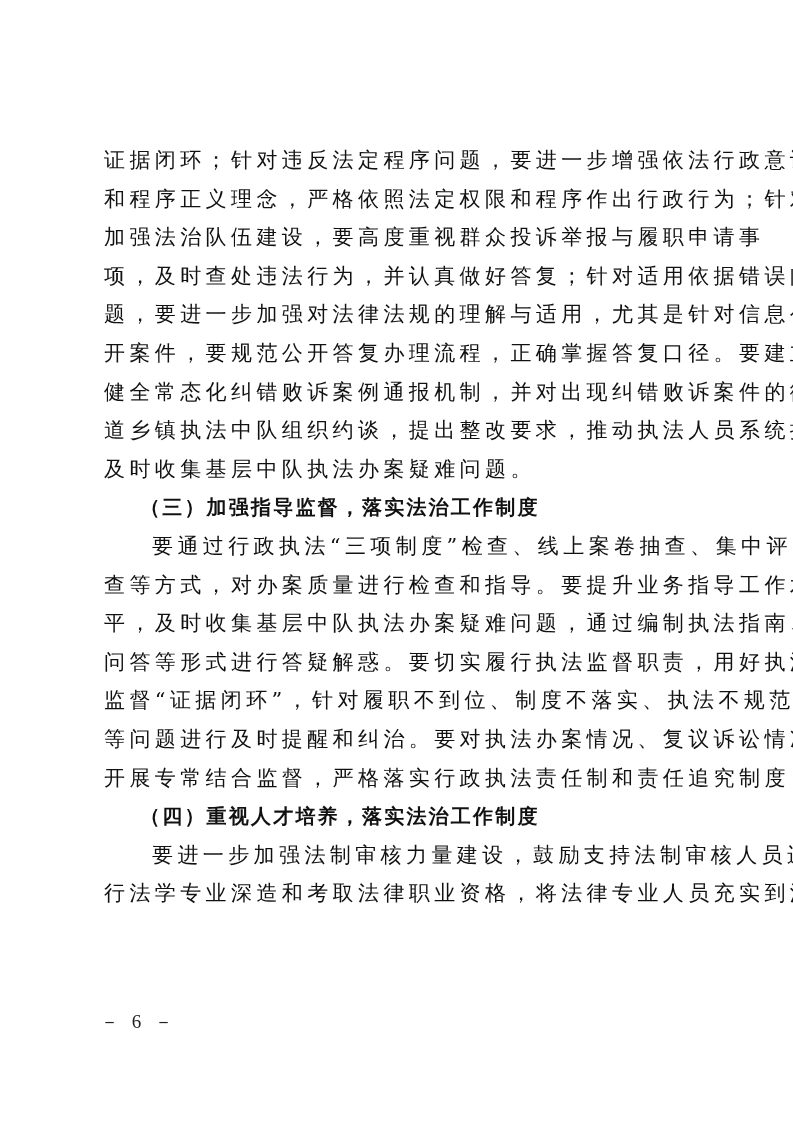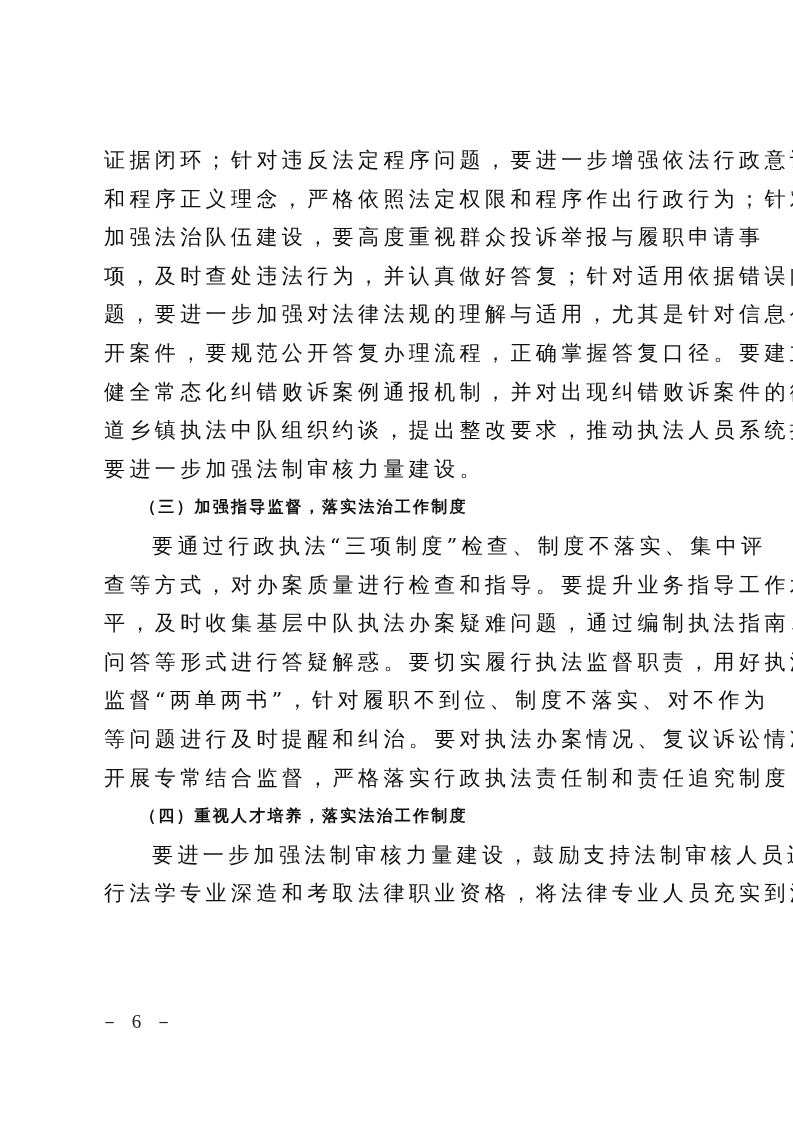--- a/index.html
+++ b/index.html
@@ -15,21 +15,21 @@
   .line {
     display: block; height: 38.6px; line-height: 38.6px;
     white-space: nowrap; text-align: justify; text-align-last: justify;
     letter-spacing: 4.4px;
   }
   .line.last { text-align-last: left; }
   .line.indent { padding-left: 48px; }
   .heading {
     display: block; height: 38.6px; line-height: 38.6px; white-space: nowrap;
     font-family: Liberation Sans, sans-serif; font-weight: bold;
-    padding-left: 36px; letter-spacing: 2.2px; font-size: 16px;
+    padding-left: 36px; letter-spacing: 2.2px; font-size: 20px;
   }
   .page-number {
     position: absolute; left: 100px; top: 1009px;
     font-family: "Liberation Serif", "DejaVu Serif", serif;
     font-size: 19px; color: #222; letter-spacing: 4px;
   }
 </style>
 </head>
 <body>
 
@@ -37,29 +37,29 @@
   <div class="content">
 
     <span class="line">证据闭环；针对违反法定程序问题，要进一步增强依法行政意识</span>
     <span class="line">和程序正义理念，严格依照法定权限和程序作出行政行为；针对</span>
     <span class="line">加强法治队伍建设，要高度重视群众投诉举报与履职申请事</span>
     <span class="line">项，及时查处违法行为，并认真做好答复；针对适用依据错误问</span>
     <span class="line">题，要进一步加强对法律法规的理解与适用，尤其是针对信息公</span>
     <span class="line">开案件，要规范公开答复办理流程，正确掌握答复口径。要建立</span>
     <span class="line">健全常态化纠错败诉案例通报机制，并对出现纠错败诉案件的街</span>
     <span class="line">道乡镇执法中队组织约谈，提出整改要求，推动执法人员系统把</span>
-    <span class="line last">要进一步加强法制审核力量建设。</span>
+    <span class="line last">及时收集基层中队执法办案疑难问题。</span>
 
     <span class="heading">（三）加强指导监督，落实法治工作制度</span>
 
-    <span class="line indent">要通过行政执法“三项制度”检查、制度不落实、集中评</span>
+    <span class="line indent">要通过行政执法“三项制度”检查、线上案卷抽查、集中评</span>
     <span class="line">查等方式，对办案质量进行检查和指导。要提升业务指导工作水</span>
     <span class="line">平，及时收集基层中队执法办案疑难问题，通过编制执法指南、</span>
     <span class="line">问答等形式进行答疑解惑。要切实履行执法监督职责，用好执法</span>
-    <span class="line">监督“两单两书”，针对履职不到位、制度不落实、对不作为</span>
+    <span class="line">监督“证据闭环”，针对履职不到位、制度不落实、执法不规范</span>
     <span class="line">等问题进行及时提醒和纠治。要对执法办案情况、复议诉讼情况</span>
     <span class="line">开展专常结合监督，严格落实行政执法责任制和责任追究制度，</span>
 
     <span class="heading">（四）重视人才培养，落实法治工作制度</span>
 
     <span class="line indent">要进一步加强法制审核力量建设，鼓励支持法制审核人员进</span>
     <span class="line">行法学专业深造和考取法律职业资格，将法律专业人员充实到法</span>
   </div>
 
   <div class="page-number">－ 6 －</div>

